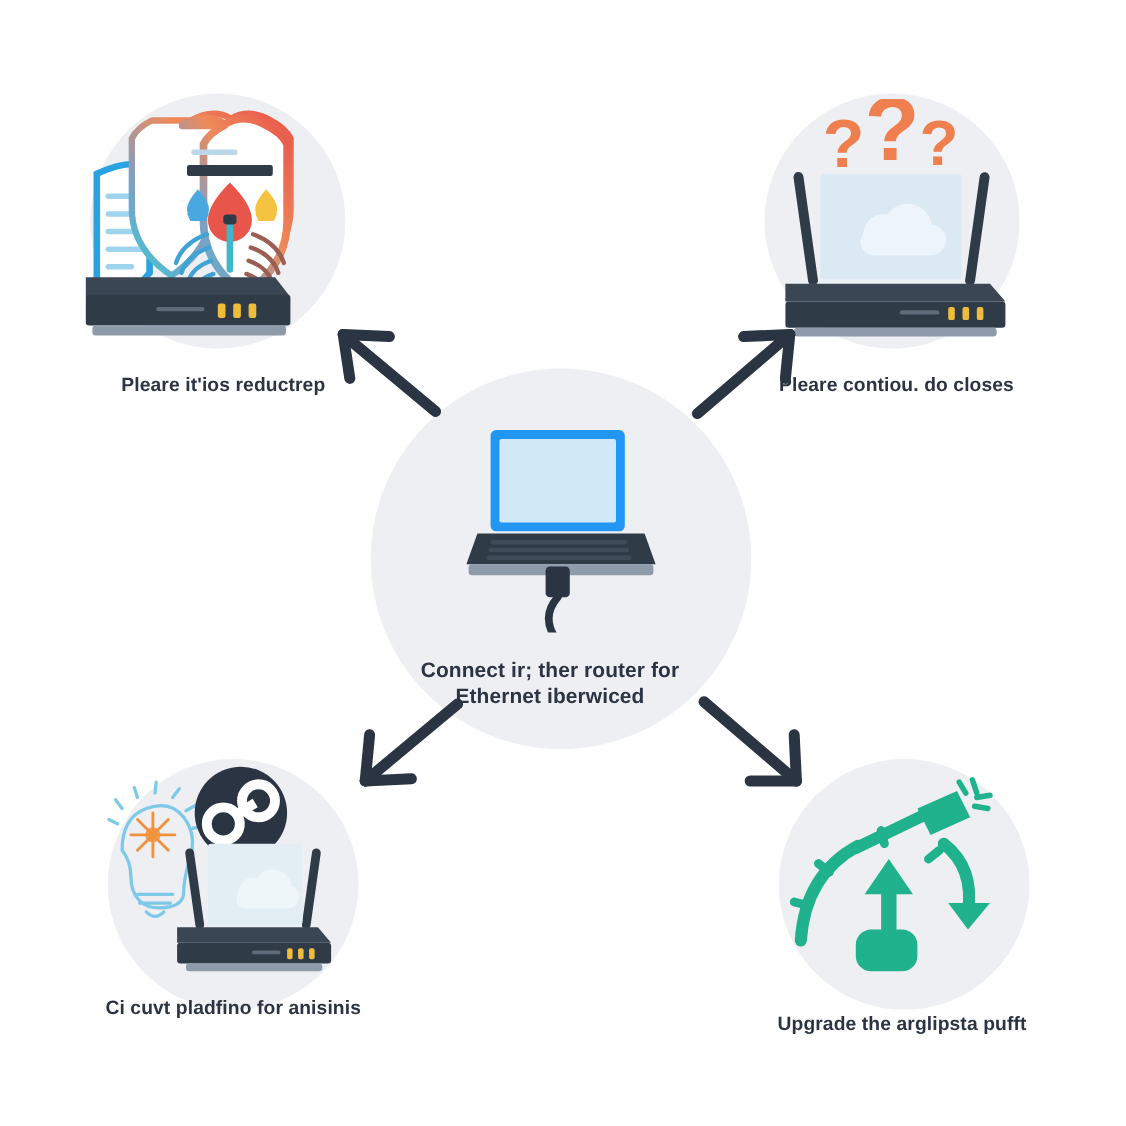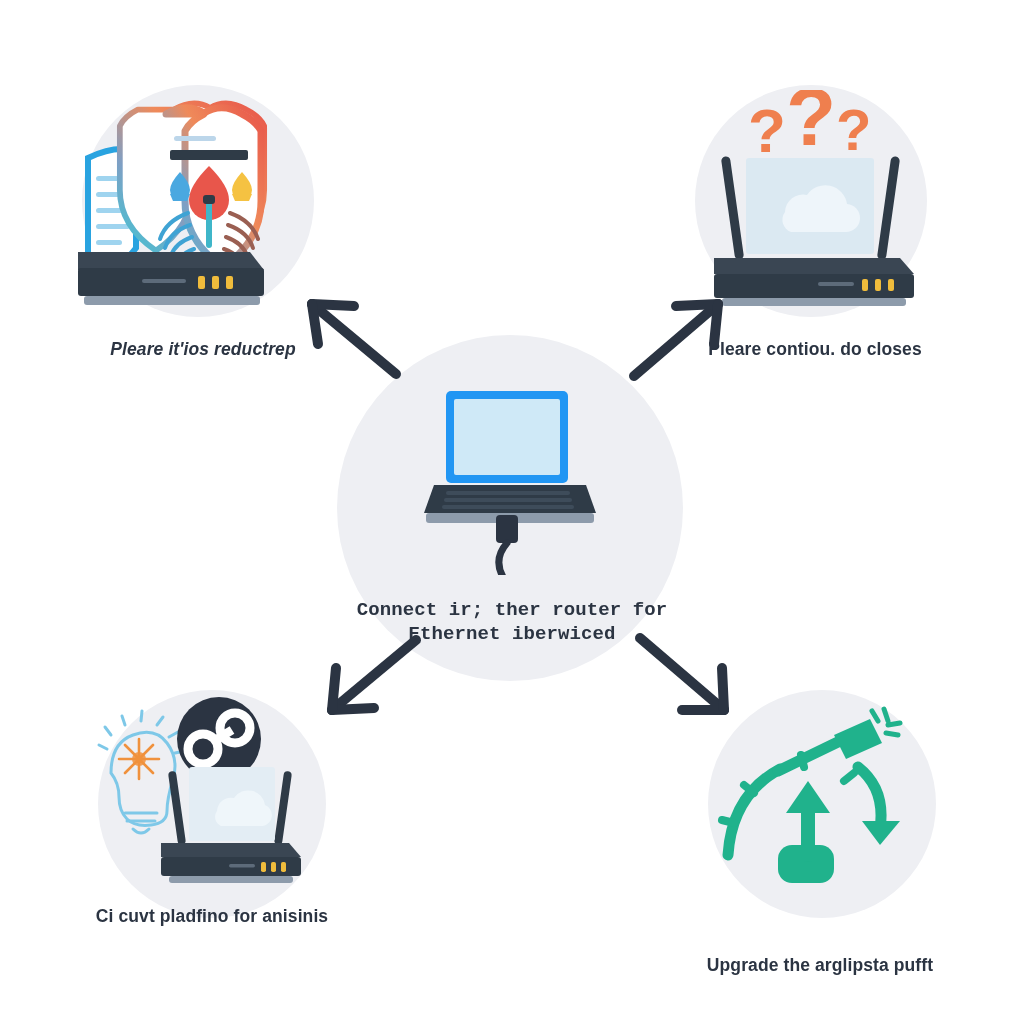--- a/index.html
+++ b/index.html
@@ -34,33 +34,33 @@
     font-weight: bold;
     line-height: 1.28;
     letter-spacing: .1px;
     white-space: pre-line;
   }
   .cap-corner { font-size: 17.5px; }
   .cap-center { font-size: 19px; }
 
   
   #center-circle { left: 337px; top: 335px; width: 346px; height: 346px; }
-  #center-caption { left: 339px; top: 598px; width: 346px; font-family: Liberation Mono, monospace; }
+  #center-caption { left: 327px; top: 598px; width: 346px; }
   #center-art { position: absolute; left: 420px; top: 385px; width: 180px; height: 190px; }
 
   
   #tl-circle { left: 82px;  top: 85px;  width: 232px; height: 232px; }
   #tr-circle { left: 695px; top: 85px;  width: 232px; height: 232px; }
   #bl-circle { left: 98px;  top: 690px; width: 228px; height: 228px; }
   #br-circle { left: 708px; top: 690px; width: 228px; height: 228px; }
 
-  #tl-caption { left: 38px;  top: 338px; width: 330px; font-style: italic; }
+  #tl-caption { left: 38px;  top: 338px; width: 330px; }
   #tr-caption { left: 660px; top: 338px; width: 310px; }
   #bl-caption { left: 42px;  top: 905px; width: 340px; }
-  #br-caption { left: 660px; top: 954px; width: 320px; }
+  #br-caption { left: 660px; top: 919px; width: 320px; }
 
   
   .art { position: absolute; }
   #tl-art { left: 70px;  top: 80px;  width: 260px; height: 245px; }
   #tr-art { left: 690px; top: 90px;  width: 245px; height: 225px; }
   #bl-art { left: 95px;  top: 695px; width: 240px; height: 200px; }
   #br-art { left: 712px; top: 705px; width: 220px; height: 200px; }
 
   
   .arrow { position: absolute; }

